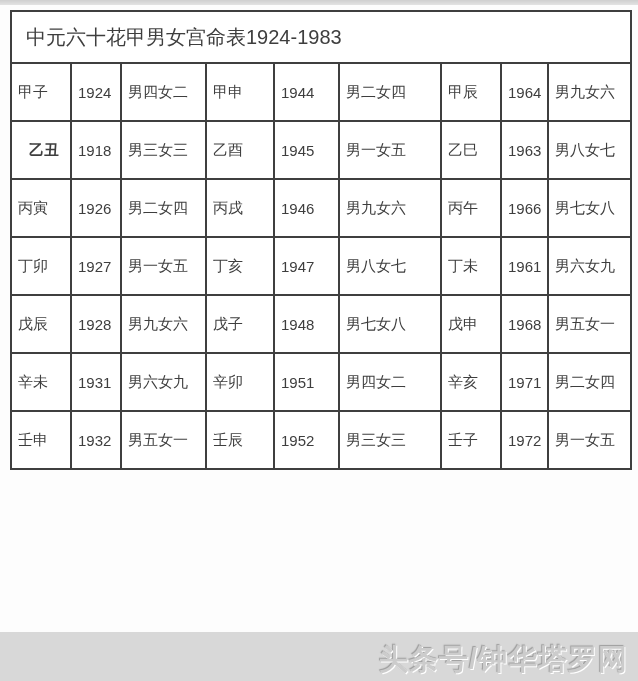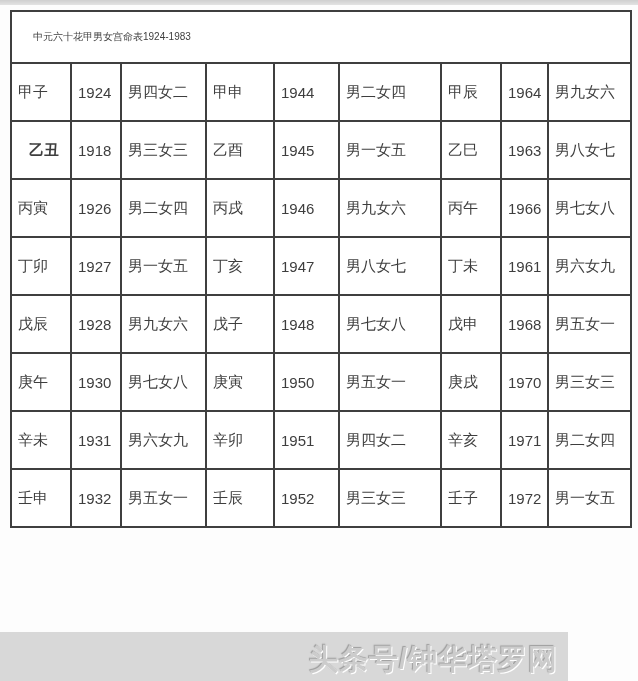--- a/index.html
+++ b/index.html
@@ -33,38 +33,38 @@
   }
   .ming-table td {
     padding: 0 0 0 6px;
     text-align: left;
     vertical-align: middle;
     overflow: hidden;
     white-space: nowrap;
   }
   .title-row td {
     height: 50px;
-    font-size: 10px;
-    padding-left: 21px;
+    font-size: 20px;
+    padding-left: 14px;
   }
   .data-row td { height: 56px; }
   col.c0 { width: 60px; }
   col.c1 { width: 50px; }
   col.c2 { width: 85px; }
   col.c3 { width: 68px; }
   col.c4 { width: 65px; }
   col.c5 { width: 102px; }
   col.c6 { width: 60px; }
   col.c7 { width: 47px; }
   col.c8 { width: 83px; }
   td.bold { font-weight: bold; text-align: center; }
   .footer {
     position: absolute;
     left: 0; top: 632px;
-    width: 568px; height: 49px;
+    width: 638px; height: 49px;
     background: #d8d8d8;
     box-sizing: border-box;
   }
   .watermark {
     position: absolute;
     right: 10px; top: 8px;
     font-size: 29px;
     font-weight: bold;
     letter-spacing: 1px;
     color: #cccccc;
@@ -142,31 +142,20 @@
         <td>1928</td>
         <td>男九女六</td>
         <td>戊子</td>
         <td>1948</td>
         <td>男七女八</td>
         <td>戊申</td>
         <td>1968</td>
         <td>男五女一</td>
       </tr>
       <tr class="data-row">
-        <td>庚午</td>
-        <td>1930</td>
-        <td>男七女八</td>
-        <td>庚寅</td>
-        <td>1950</td>
-        <td>男五女一</td>
-        <td>庚戌</td>
-        <td>1970</td>
-        <td>男三女三</td>
-      </tr>
-      <tr class="data-row">
         <td>辛未</td>
         <td>1931</td>
         <td>男六女九</td>
         <td>辛卯</td>
         <td>1951</td>
         <td>男四女二</td>
         <td>辛亥</td>
         <td>1971</td>
         <td>男二女四</td>
       </tr>

